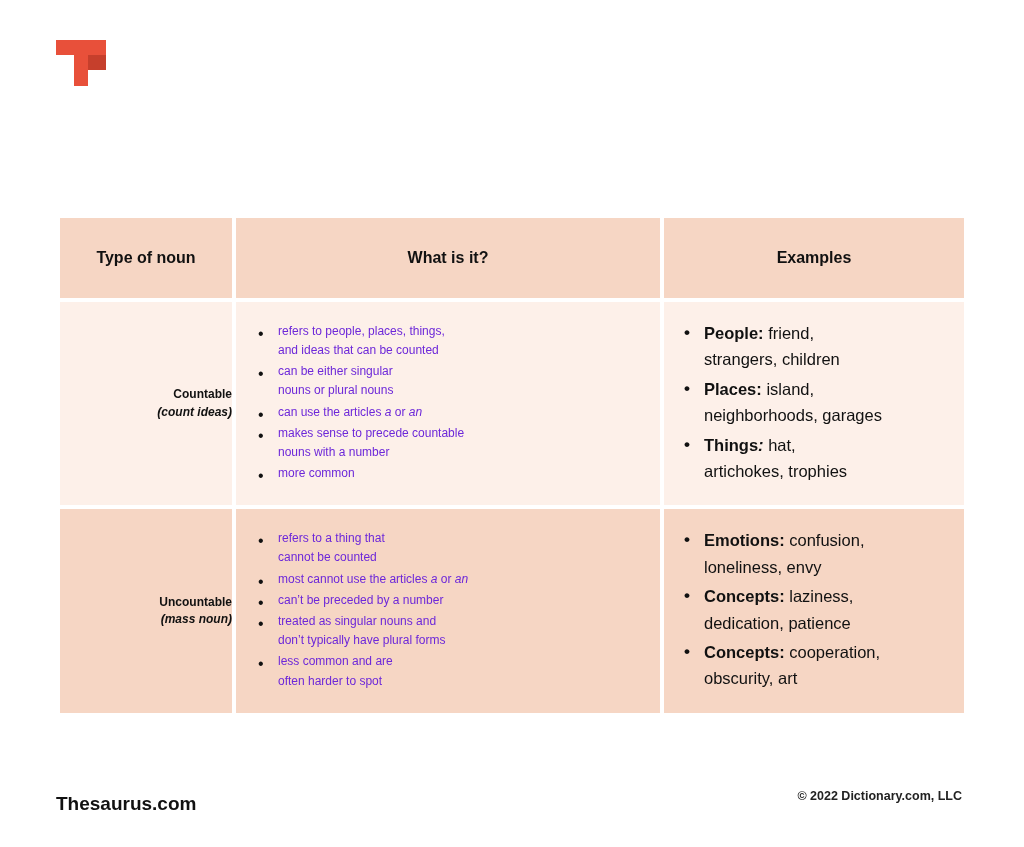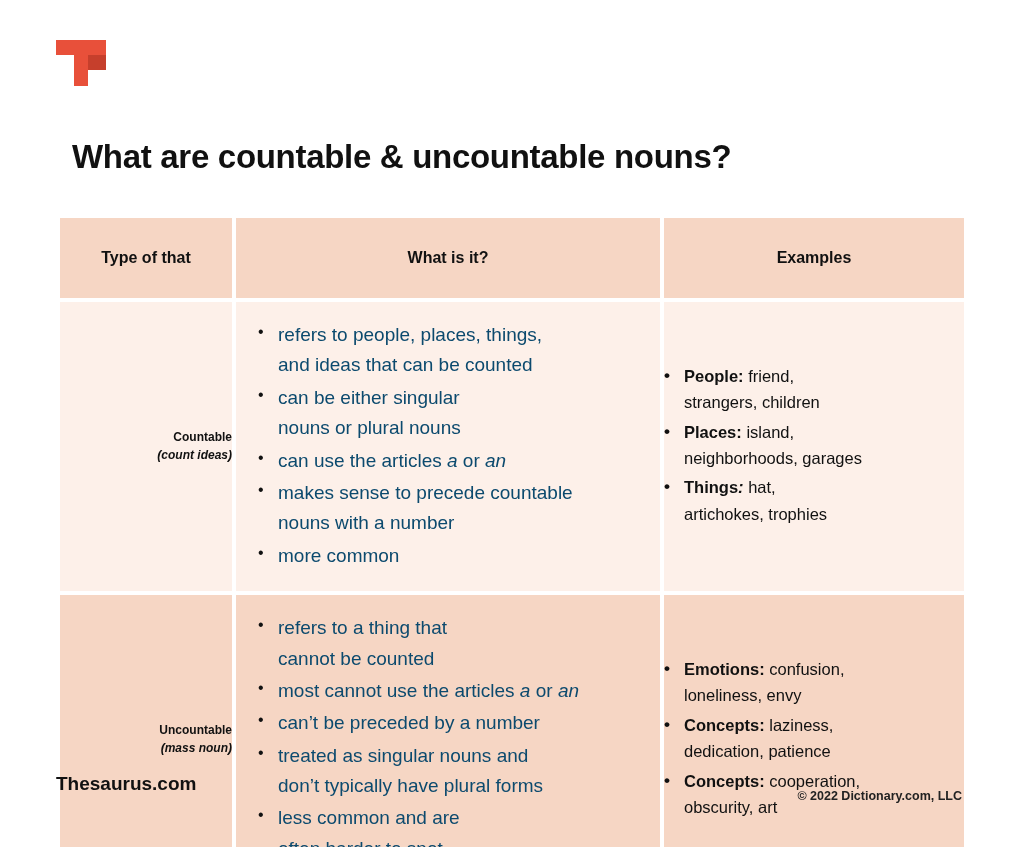--- a/index.html
+++ b/index.html
@@ -78,39 +78,39 @@
   .cell-type .sub {
     font-style: italic;
   }
   .row-countable .tint-a { background: #fdf0e9; }
   .row-uncountable .tint-a { background: #f6d6c4; margin-left: 48px; }
 
   ul.points {
     margin: 0;
     padding: 18px 22px 18px 42px;
     list-style: none;
-    font-size: 19px;
+    font-size: 12px;
     line-height: 1.6;
-    color: #0c4a6e;
+    color: #6d28d9;
   }
   ul.points li {
     position: relative;
     margin: 0 0 2px 0;
   }
   ul.points li:before {
     content: "\2022";
     position: absolute;
     left: -20px;
     top: -1px;
     font-size: 16px;
     color: #111;
   }
   ul.examples {
     margin: 0;
-    padding: 18px 20px 18px 20px;
+    padding: 18px 20px 18px 40px;
     list-style: none;
     font-size: 16.5px;
     line-height: 1.6;
     color: #111;
   }
   ul.examples li {
     position: relative;
     margin: 0 0 3px 0;
   }
   ul.examples li:before {
@@ -122,21 +122,21 @@
     font-weight: bold;
     color: #111;
   }
   .lbl { font-weight: bold; }
   em { font-style: italic; }
 
   
   .footer-brand {
     position: absolute;
     left: 56px;
-    bottom: 52px;
+    bottom: 32px;
     font-size: 19px;
     font-weight: bold;
     color: #111;
   }
   .footer-copy {
     position: absolute;
     right: 62px;
     bottom: 44px;
     font-size: 12.5px;
     font-weight: bold;
@@ -150,31 +150,30 @@
 
 <div class="page">
 
   <div class="logo">
     <svg width="50" height="46" viewBox="0 0 50 46" xmlns="http://www.w3.org/2000/svg">
       <path d="M0 0 H50 V15 H32 V46 H18 V15 H0 Z" fill="#e8503a"></path>
       <path d="M32 15 H50 V30 H32 Z" fill="#c63f2c"></path>
     </svg>
   </div>
 
-  <div class="title">What are countable &amp; uncountable nouns?</div>
 
   <table class="table">
     <colgroup>
       <col class="col1">
         <col class="col2">
         <col class="col3">
     </colgroup>
     <thead>
       <tr>
-        <th class="hdr">Type of that</th>
+        <th class="hdr">Type of noun</th>
         <th class="hdr">What is it?</th>
         <th class="hdr">Examples</th>
       </tr>
     </thead>
     <tbody>
       <tr class="row-countable">
         <td class="tint-a cell-type">
           <div>Countable</div>
           <div class="sub">(count ideas)</div>
         </td>

